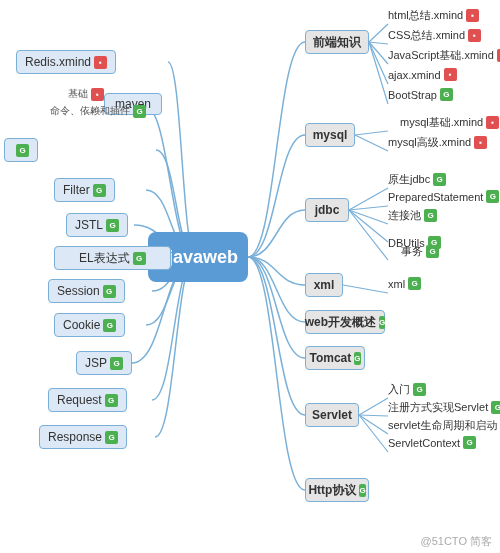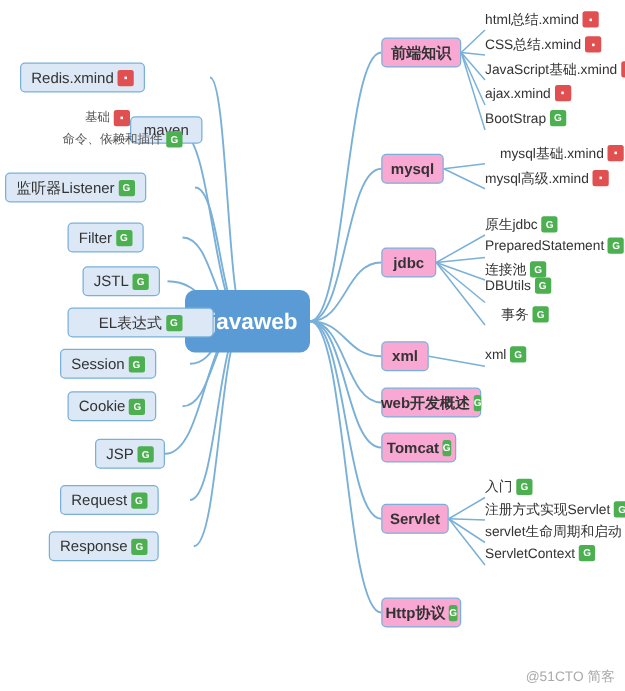--- a/index.html
+++ b/index.html
@@ -43,21 +43,21 @@
     }
     .node-box {
       background: #dce8f5;
       border: 1.5px solid #7ab0d8;
       border-radius: 4px;
       padding: 3px 8px;
       font-size: 12px;
       color: #333;
     }
     .node-box-highlight {
-      background: #f9a8d4;
+      background: #e5e5e5;
       border: 1.5px solid #7ab0d8;
       border-radius: 4px;
       padding: 3px 8px;
       font-size: 12px;
       color: #333;
       font-weight: bold;
     }
     .badge {
       display: inline-block;
       width: 13px;
@@ -166,21 +166,21 @@
       <span class="badge badge-green" style="font-size: 8px; background: rgb(76, 175, 80);">G</span>
     </div>
     <div class="node" style="left: 388px; top: 190px; font-size: 11px; color: rgb(51, 51, 51);">
       <span>PreparedStatement</span>
       <span class="badge badge-green" style="font-size: 8px; background: rgb(76, 175, 80);">G</span>
     </div>
     <div class="node" style="left: 388px; top: 208px; font-size: 11px; color: rgb(51, 51, 51);">
       <span>连接池</span>
       <span class="badge badge-green" style="font-size: 8px; background: rgb(76, 175, 80);">G</span>
     </div>
-    <div class="node" style="left: 388px; top: 222px; font-size: 11px; color: rgb(51, 51, 51);">
+    <div class="node" style="left: 388px; top: 236px; font-size: 11px; color: rgb(51, 51, 51);">
       <span>DBUtils</span>
       <span class="badge badge-green" style="font-size: 8px; background: rgb(76, 175, 80);">G</span>
     </div>
     <div class="node" style="left: 388px; top: 244px; font-size: 11px; color: rgb(51, 51, 51); margin-left: 13px;">
       <span>事务</span>
       <span class="badge badge-green" style="font-size: 8px; background: rgb(76, 175, 80);">G</span>
     </div>
     <div class="node node-box-highlight" style="left: 305px; top: 273px; width: 38px; height: 24px; justify-content: center;">xml</div>
     <div class="node" style="left: 388px; top: 277px; font-size: 11px; color: rgb(51, 51, 51);">
       <span>xml</span>
@@ -212,21 +212,20 @@
     <div class="node node-box" style="left: 104px; top: 93px; padding: 3px 10px;">maven</div>
     <div class="node" style="left: 68px; top: 87px; font-size: 10px; color: rgb(85, 85, 85);">
       <span>基础</span>
       <span class="badge badge-red" style="font-size: 8px;">▪</span>
     </div>
     <div class="node" style="left: 50px; top: 104px; font-size: 10px; color: rgb(85, 85, 85);">
       <span>命令、依赖和插件</span>
       <span class="badge badge-green" style="font-size: 8px;">G</span>
     </div>
     <div class="node node-box" style="left: 4px; top: 138px; height: 24px; padding: 3px 8px;">
-      <span>监听器Listener</span>
       <span class="badge badge-green" style="font-size: 8px;">G</span>
     </div>
     <div class="node node-box" style="left: 54px; top: 178px; height: 24px; padding: 3px 8px;">
       <span>Filter</span>
       <span class="badge badge-green" style="font-size: 8px;">G</span>
     </div>
     <div class="node node-box" style="left: 66px; top: 213px; height: 24px; padding: 3px 8px;">
       <span>JSTL</span>
       <span class="badge badge-green" style="font-size: 8px;">G</span>
     </div>

